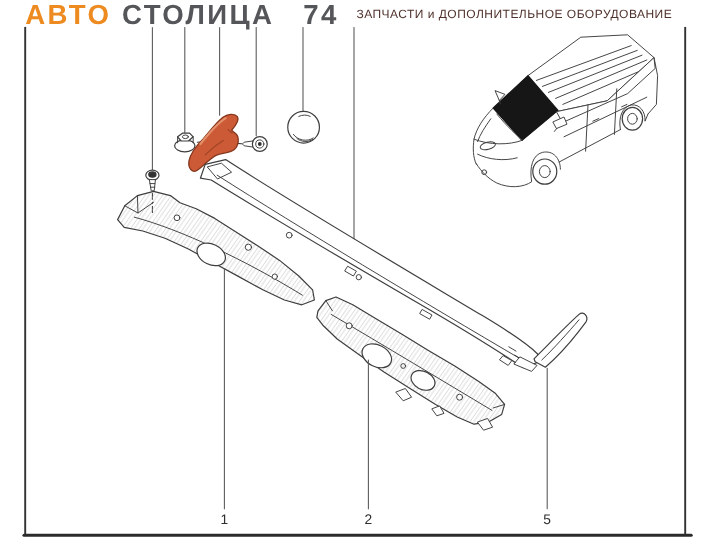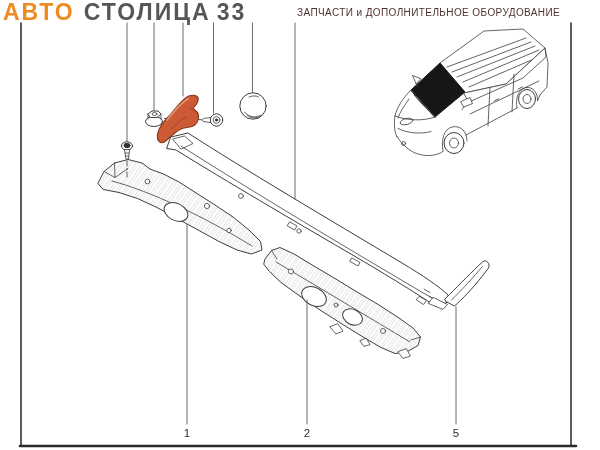--- a/index.html
+++ b/index.html
@@ -1,22 +1,22 @@
 <!DOCTYPE html>
 <html style="--logo_orange: #ED8B21; --logo_gray: #555659; --tagline_maroon: #50322C; --line: #3E3E3E; --highlight: #CD5A36; --highlight_outline: #86371E;"><head>
 <meta charset="utf-8">
 <style>
   html,body{margin:0;padding:0;background:#fff;}
   .page{position:relative;width:600px;height:450px;background:#fff;overflow:hidden;
         font-family:"Liberation Sans",sans-serif;}
   
   .logo{position:absolute;top:1px;left:3px;display:flex;align-items:flex-start;
         font-weight:800;font-size:23px;line-height:22px;letter-spacing:2px;white-space:nowrap;}
-  .logo .w1{color:var(--logo_orange);margin-right:9px;}
-  .logo .w2{color:var(--logo_gray);margin-right:6px;}
+  .logo .w1{color:var(--logo_orange);margin-right:9px;margin-left:18px;}
+  .logo .w2{color:var(--logo_gray);margin-right:24px;}
   .logo .w3{color:var(--logo_gray);}
   .tagline{position:absolute;left:297px;top:7px;font-size:10px;font-weight:400;
            letter-spacing:.4px;color:var(--tagline_maroon);white-space:nowrap;}
   
   #diagram{position:absolute;left:0;top:0;}
   #diagram path,#diagram line,#diagram ellipse,#diagram circle,#diagram polygon{
       stroke:var(--line);stroke-width:1;fill:none;stroke-linecap:round;stroke-linejoin:round;}
   #diagram .wfill{fill:#fff;}
   #diagram .dark{fill:#161616;stroke:#161616;}
   #diagram .hatchfill{fill:url(#hatch);}
@@ -35,21 +35,21 @@
 </style>
 </head>
 <body>
 
 <div class="page">
 
   <header>
     <div class="logo">
       <span class="w1">АВТО</span>
         <span class="w2">СТОЛИЦА</span>
-        <span class="w3">33</span>
+        <span class="w3">74</span>
     </div>
     <div class="tagline">ЗАПЧАСТИ и ДОПОЛНИТЕЛЬНОЕ ОБОРУДОВАНИЕ</div>
   </header>
 
   <svg id="diagram" width="600" height="450" viewBox="0 0 600 450" xmlns="http://www.w3.org/2000/svg">
     <defs>
       <pattern id="hatch" width="6" height="6" patternUnits="userSpaceOnUse" patternTransform="rotate(35)">
         <line class="hatchline" x1="0" y1="0" x2="0" y2="6"></line>
         <line class="hatchline" x1="3" y1="0" x2="3" y2="6" opacity=".55"></line>
       </pattern>

